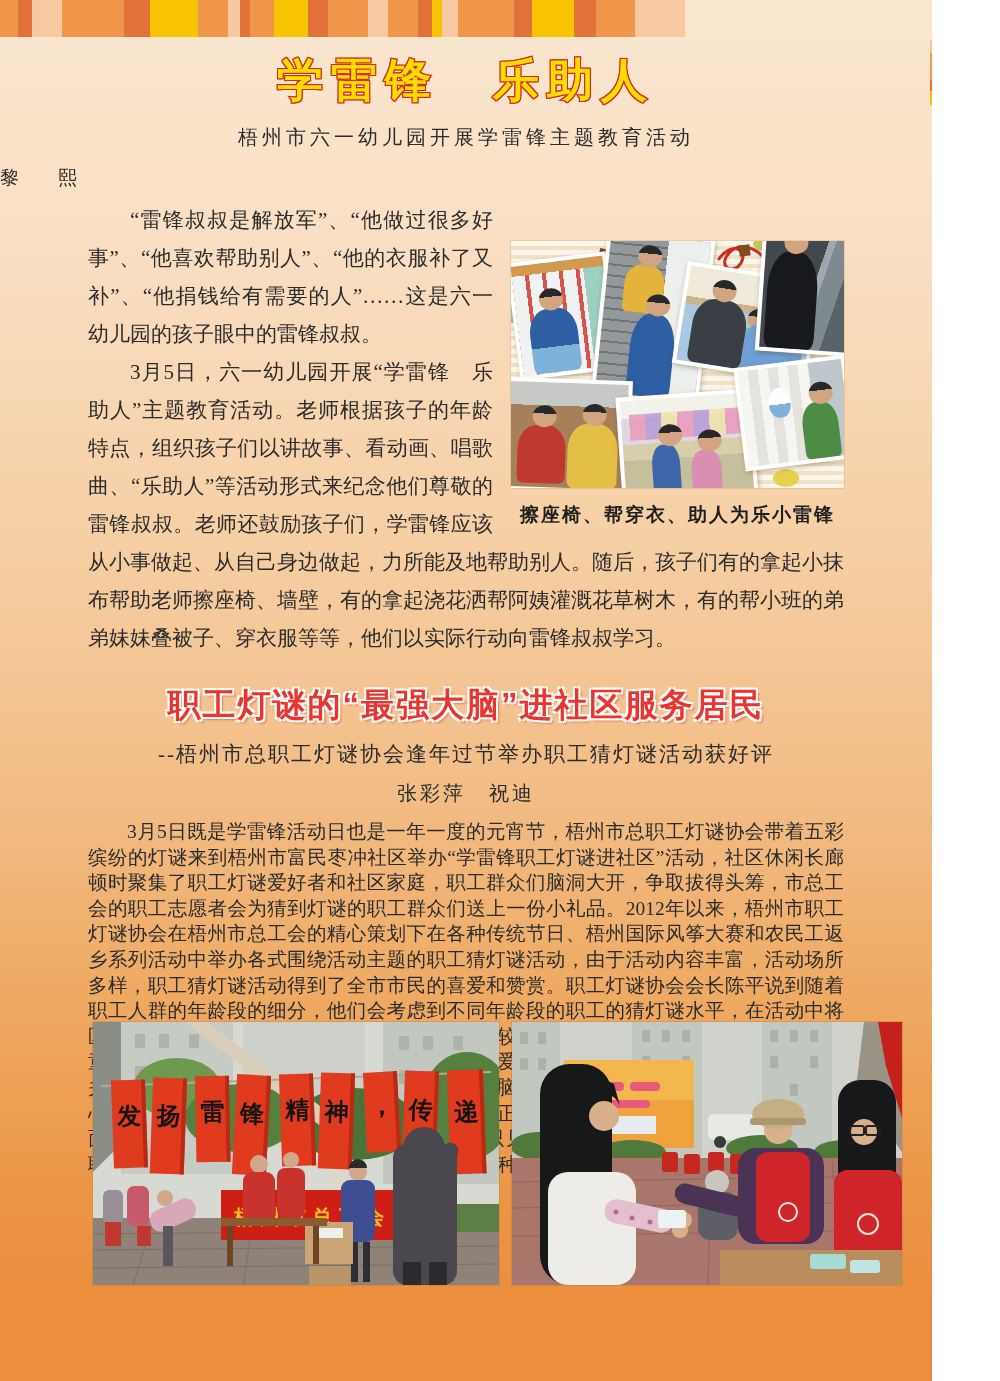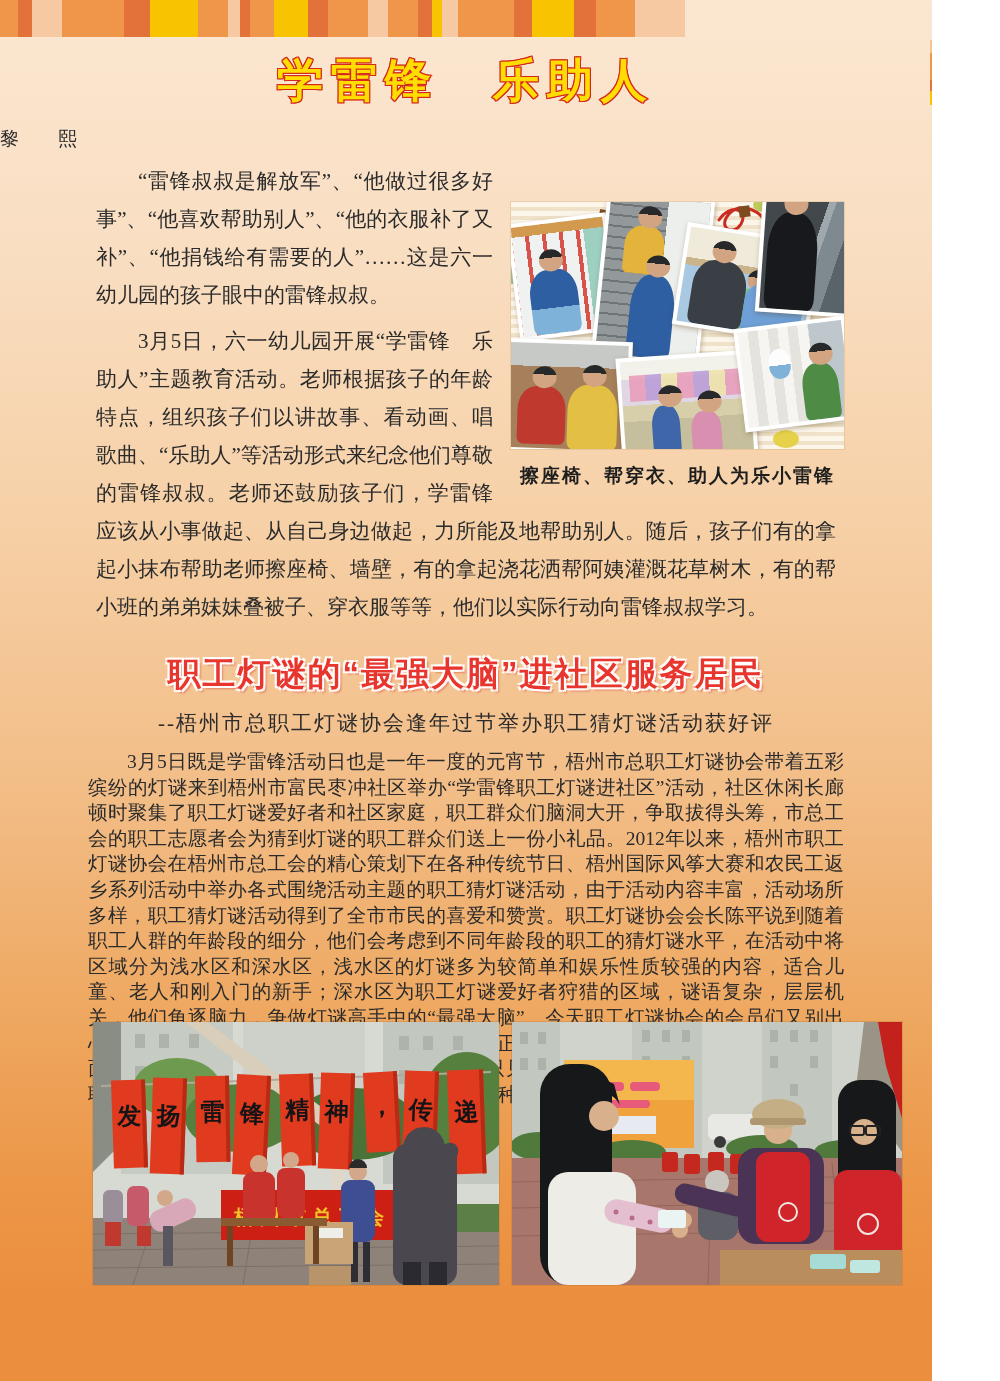--- a/index.html
+++ b/index.html
@@ -37,21 +37,21 @@
     margin:26px 0 0 0; text-align:center; font-size:33px; font-weight:bold;
     font-family:"Liberation Sans","DejaVu Sans",sans-serif; letter-spacing:2px; color:#E8352E;
     text-shadow:0 0 2px #fff,2px 2px 0 rgba(255,255,255,.9),-2px 2px 0 rgba(255,255,255,.9),
                 2px -2px 0 rgba(255,255,255,.9),-2px -2px 0 rgba(255,255,255,.9),3px 3px 2px rgba(216,40,30,.45);
   }
   .h2-sub{margin:12px 0 0 0; text-align:center; font-size:21px; letter-spacing:2px; font-weight:normal;}
   .h2-authors{margin:12px 0 0 0; text-align:center; font-size:20px; letter-spacing:3px; font-weight:normal;
     font-family:"Liberation Sans","DejaVu Sans",sans-serif;}
   
   .a1-body{margin:10px 88px 0 88px; font-size:21px; line-height:38px; text-align:justify;}
-  .a1-body p{margin:8px; text-indent:2em;}
+  .a1-body p{margin:0; text-indent:2em;}
   .a2-body{margin:12px 88px 0 88px; font-size:19.5px; line-height:25.6px; text-align:justify;}
   .a2-body p{margin:0; text-indent:2em;}
   .attr{float:right; text-indent:0;}
   
   .collage-wrap{float:right; width:333px; margin:40px 0 8px 18px;}
   .collage{
     position:relative; width:333px; height:247px; overflow:hidden;
     background:repeating-linear-gradient(180deg,#FCF6EA 0 5px,#EFE2C9 5px 9px);
     box-shadow:0 0 0 1px rgba(190,150,100,.25);
   }
@@ -121,20 +121,21 @@
 
 <div class="page">
 
   <div class="top-strip"></div>
   <div class="corner-stripe cs1"></div>
   <div class="corner-stripe cs2"></div>
   <div class="corner-stripe cs3"></div>
   <div class="corner-stripe cs4"></div>
 
   <h1 class="h1-title">学雷锋　乐助人</h1>
+  <div class="h1-sub">梧州市六一幼儿园开展学雷锋主题教育活动</div>
   <div class="h1-author">黎　熙</div>
 
   <div class="a1-body">
     <div class="collage-wrap">
       <div class="collage">
         <svg class="decor" viewBox="0 0 333 247">
           <g fill="none" stroke="#CC2B20" stroke-width="3" stroke-linecap="round">
             <path d="M96,26 c14,-22 34,-14 24,2 c-9,15 -28,4 -12,-12 c8,-8 22,-6 30,2"></path>
             <path d="M208,18 c12,-18 30,-10 22,4 c-8,13 -25,3 -11,-11 c10,-10 26,-4 34,6 c8,10 22,8 28,-2"></path>
             <path d="M300,128 c20,-12 34,6 16,16 c-16,9 -26,-8 -2,-14 c10,-2 18,2 19,10"></path>
@@ -192,20 +193,21 @@
           </div>
       </div>
       <div class="caption">擦座椅、帮穿衣、助人为乐小雷锋</div>
     </div>
     <p>“雷锋叔叔是解放军”、“他做过很多好事”、“他喜欢帮助别人”、“他的衣服补了又补”、“他捐钱给有需要的人”……这是六一幼儿园的孩子眼中的雷锋叔叔。</p>
     <p>3月5日，六一幼儿园开展“学雷锋　乐助人”主题教育活动。老师根据孩子的年龄特点，组织孩子们以讲故事、看动画、唱歌曲、“乐助人”等活动形式来纪念他们尊敬的雷锋叔叔。老师还鼓励孩子们，学雷锋应该从小事做起、从自己身边做起，力所能及地帮助别人。随后，孩子们有的拿起小抹布帮助老师擦座椅、墙壁，有的拿起浇花洒帮阿姨灌溉花草树木，有的帮小班的弟弟妹妹叠被子、穿衣服等等，他们以实际行动向雷锋叔叔学习。</p>
   </div>
 
   <h2 class="h2-title">职工灯谜的“最强大脑”进社区服务居民</h2>
   <div class="h2-sub">--梧州市总职工灯谜协会逢年过节举办职工猜灯谜活动获好评</div>
+  <div class="h2-authors">张彩萍　祝迪</div>
 
   <div class="a2-body">
     <p><span>3月5日既是学雷锋活动日也是一年一度的元宵节，梧州市总职工灯谜协会带着五彩缤纷的灯谜来到梧州市富民枣冲社区举办“学雷锋职工灯谜进社区”活动，社区休闲长廊顿时聚集了职工灯谜爱好者和社区家庭，职工群众们脑洞大开，争取拔得头筹，市总工会的职工志愿者会为猜到灯谜的职工群众们送上一份小礼品。2012年以来，梧州市职工灯谜协会在梧州市总工会的精心策划下在各种传统节日、梧州国际风筝大赛和农民工返乡系列活动中举办各式围绕活动主题的职工猜灯谜活动，由于活动内容丰富，活动场所多样，职工猜灯谜活动得到了全市市民的喜爱和赞赏。职工灯谜协会会长陈平说到随着职工人群的年龄段的细分，他们会考虑到不同年龄段的职工的猜灯谜水平，在活动中将区域分为浅水区和深水区，浅水区的灯谜多为较简单和娱乐性质较强的内容，适合儿童、老人和刚入门的新手；深水区为职工灯谜爱好者狩猎的区域，谜语复杂，层层机关，他们角逐脑力，争做灯谜高手中的“最强大脑”。今天职工灯谜协会的会员们又别出心裁，以“发、扬、雷、锋、精、神，传、递、正、能、量。”11个字作为主题活动的谜面让职工在学雷锋日的氛围中参与脑力竞技，只见社区长廊里大家互相帮助互相切磋，职工们不但努力猜谜锻炼脑力，更在社区传递一种互助互爱的雷锋精神。</span><span class="attr">（梧州市总工会）</span></p>
   </div>
 
   <div class="photo photo-left">
     <svg viewBox="0 0 406 263">
       <rect width="406" height="263" fill="#D7DAD2"></rect>
       <polygon points="0,0 34,0 30,120 0,150" fill="#8A8D84"></polygon>
       <rect x="28" y="0" width="112" height="152" fill="#C6CBC3"></rect>

